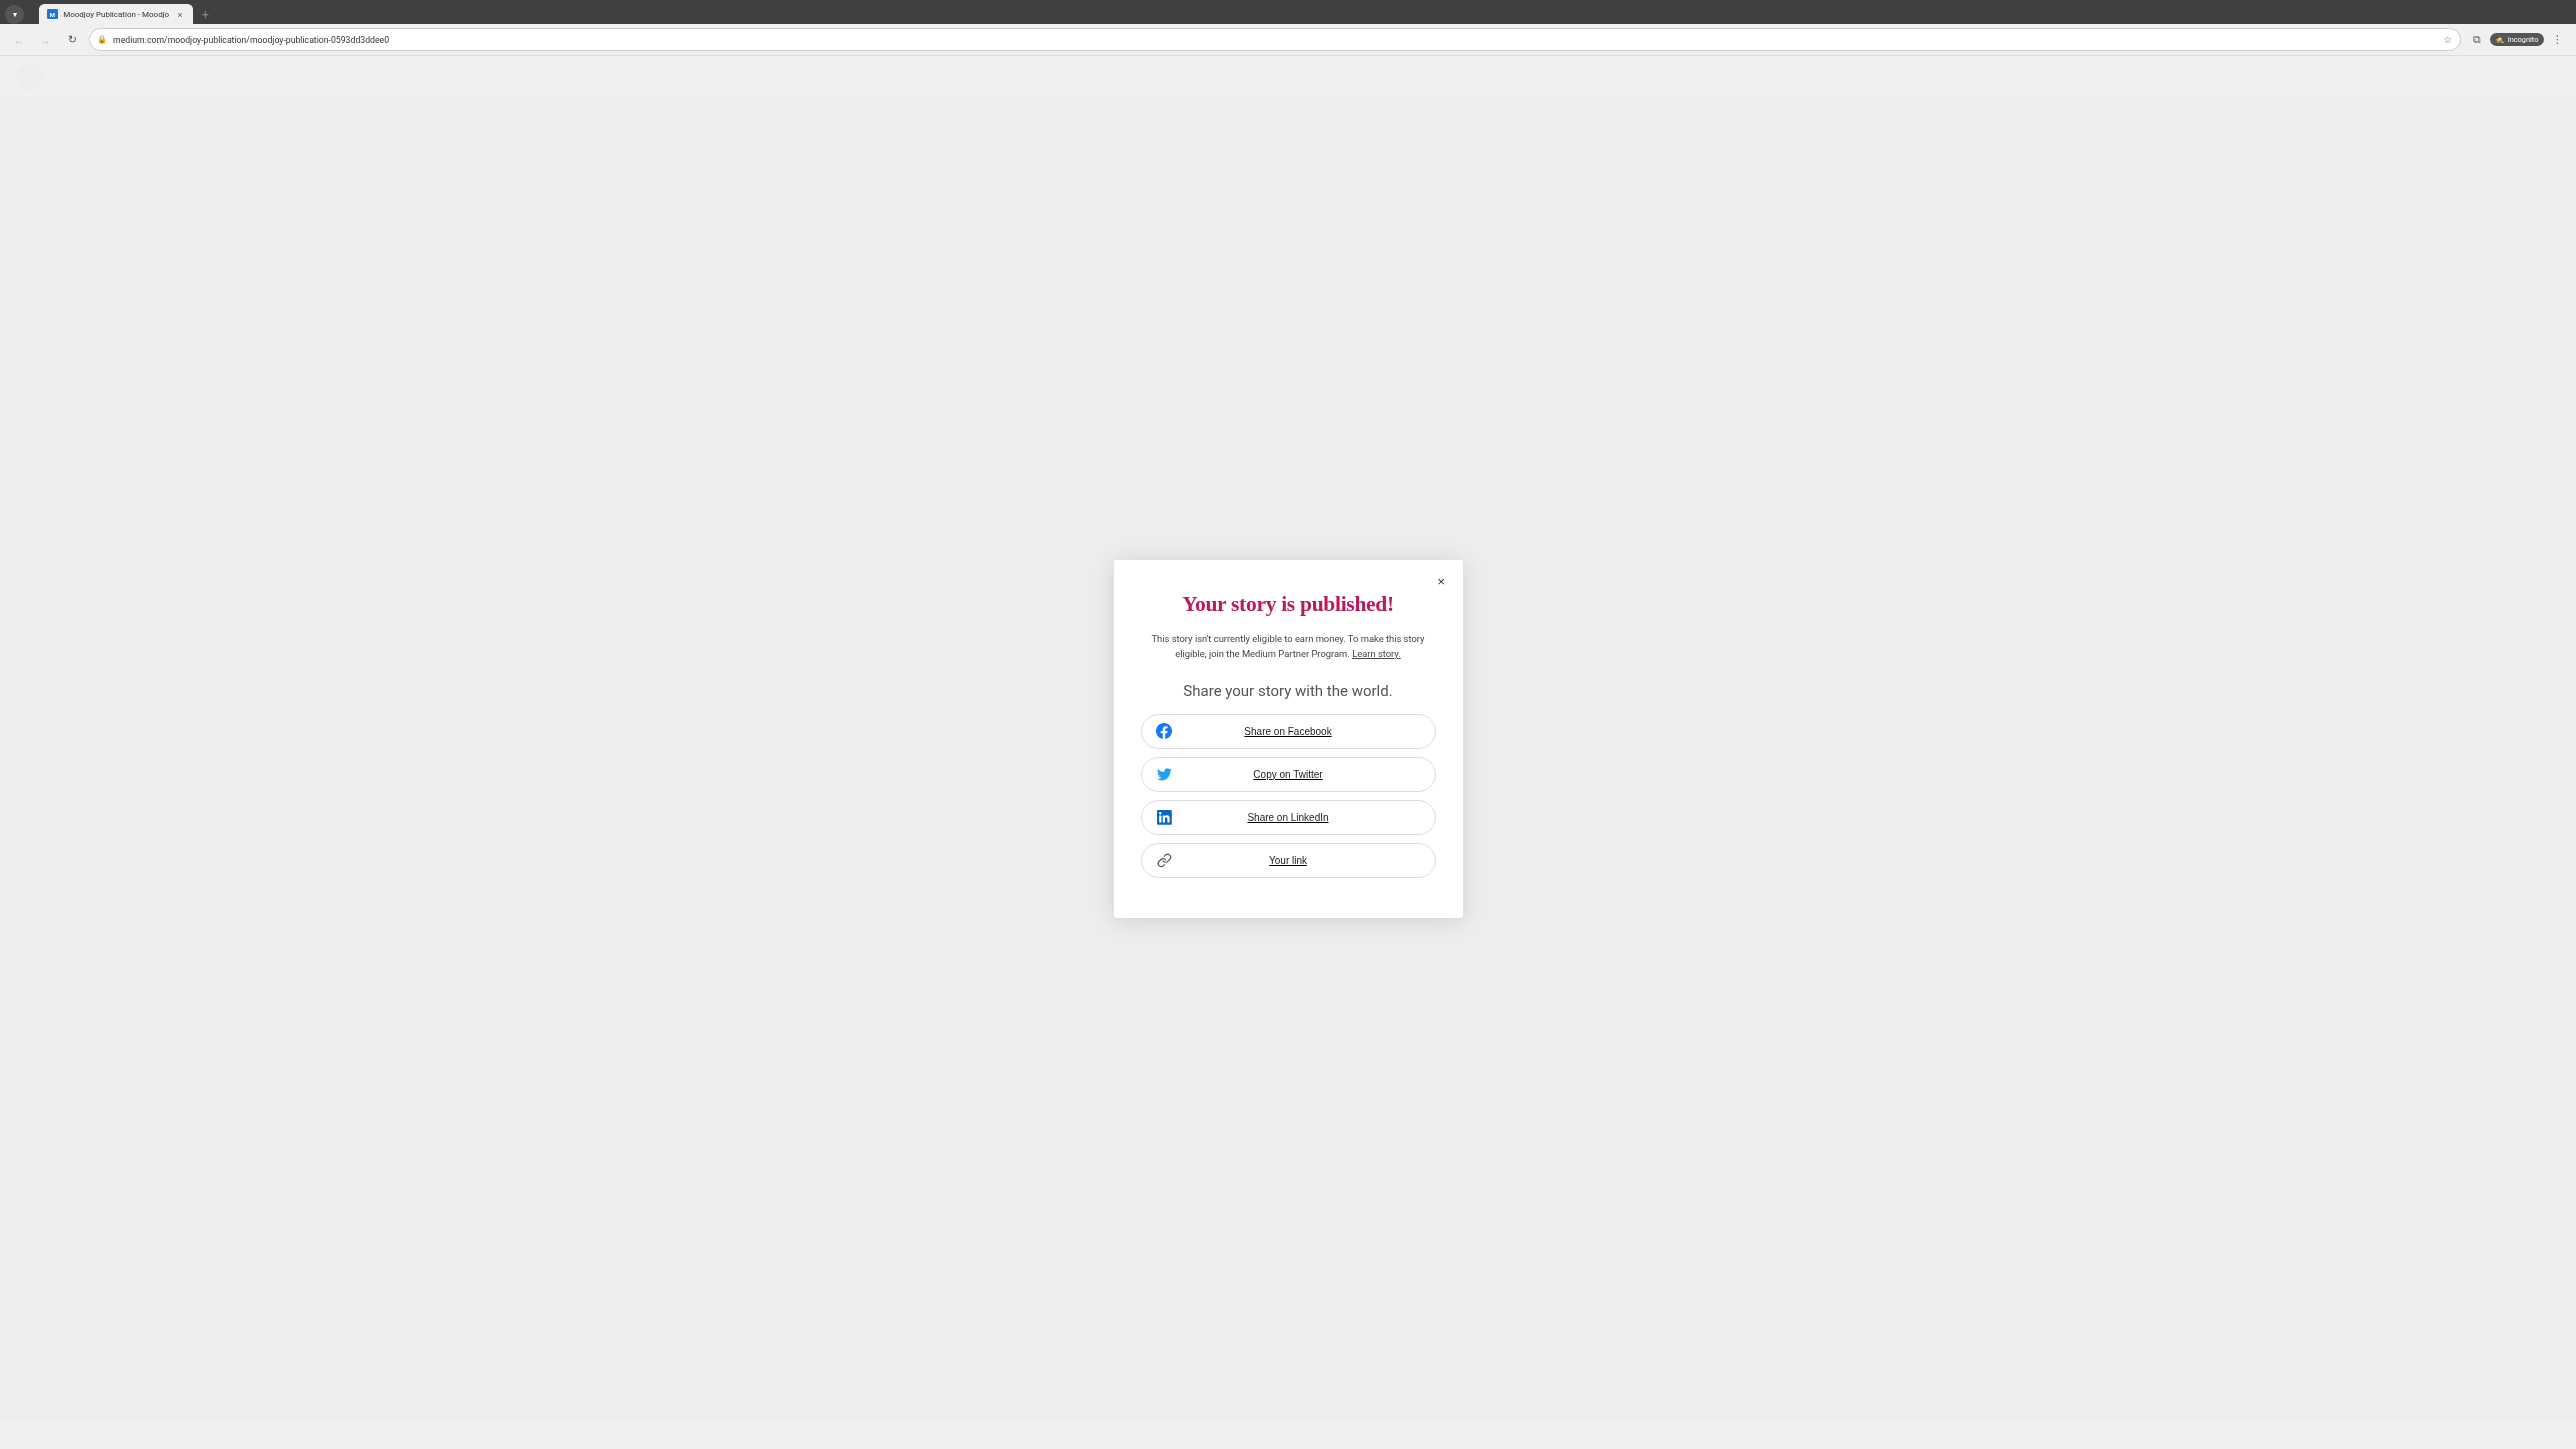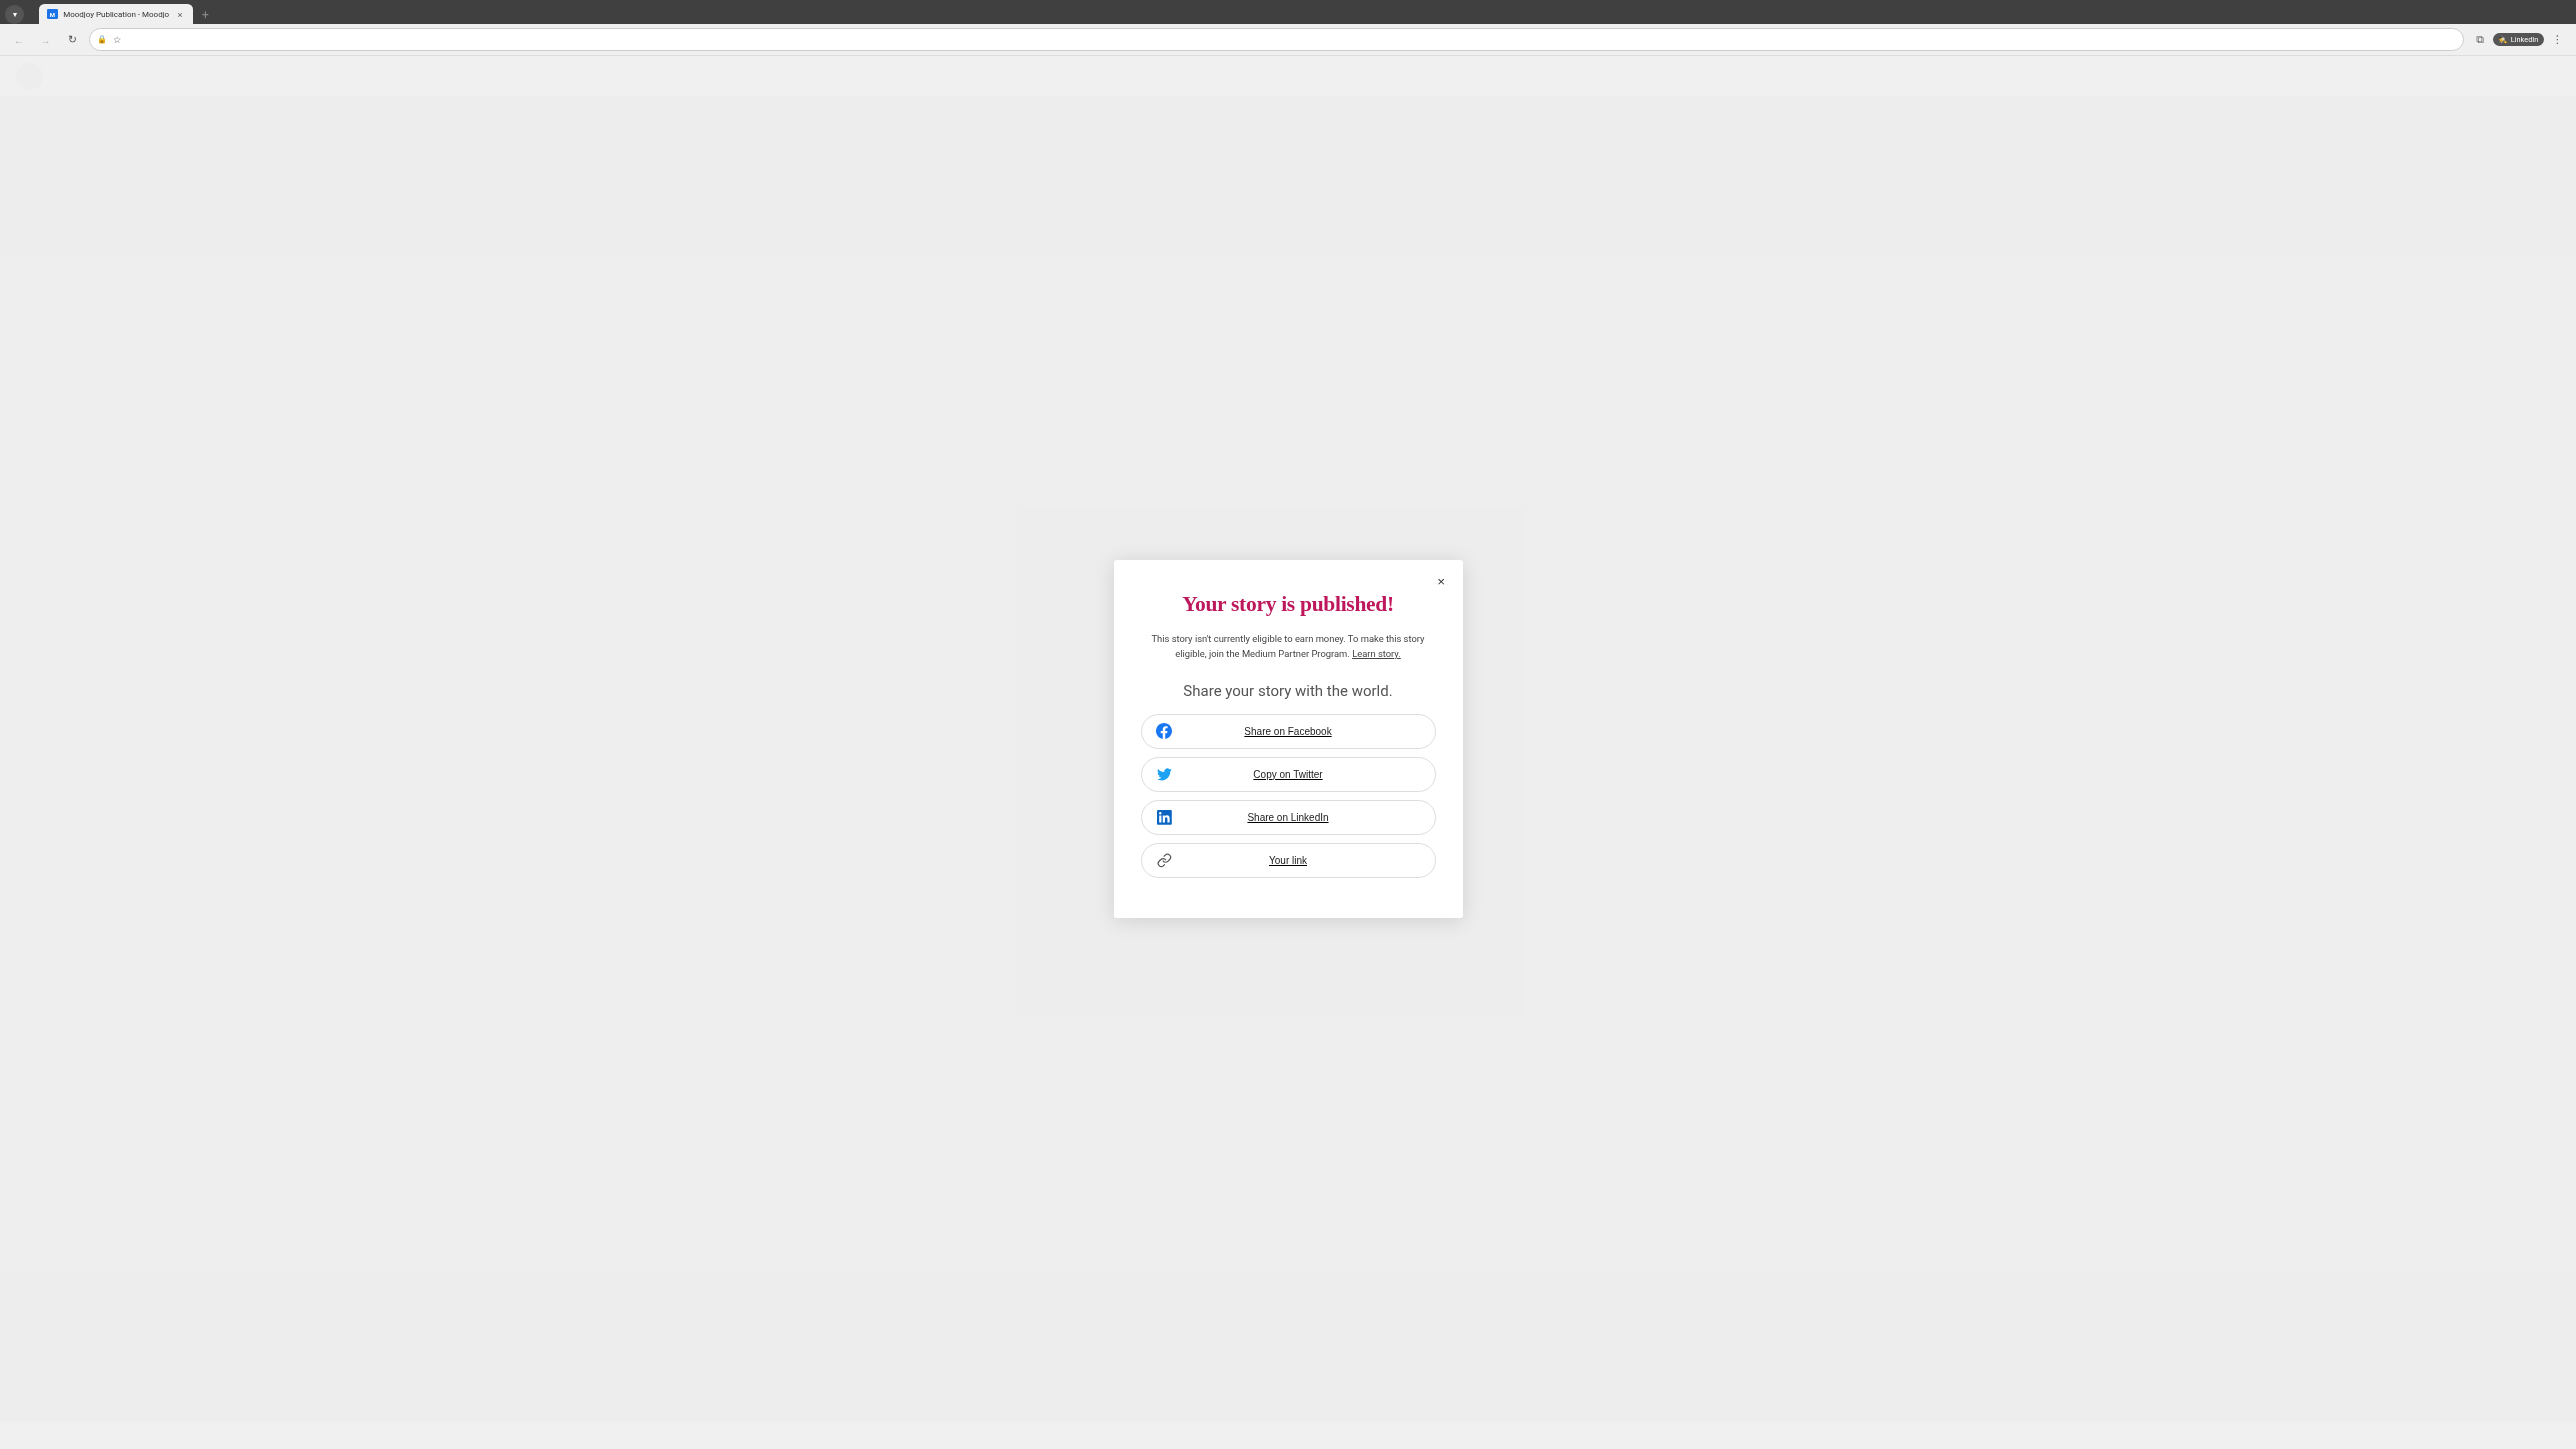--- a/index.html
+++ b/index.html
@@ -359,30 +359,31 @@
     <div class="tab-new">+</div>
   </div>
 
   <div class="browser-toolbar">
     <button class="nav-btn disabled">←</button>
     <button class="nav-btn disabled">→</button>
     <button class="nav-btn">↻</button>
 
     <div class="address-bar">
       <span class="lock-icon">🔒</span>
+      <span class="url-text">medium.com/moodjoy-publication/moodjoy-publication-0593dd3ddee0</span>
       <span class="star-icon">☆</span>
     </div>
 
     <div class="toolbar-actions">
       <button class="toolbar-btn">
         <span>⧉</span>
       </button>
       <div class="incognito-badge">
         <span>🕵</span>
-        <span>LinkedIn</span>
+        <span>Incognito</span>
       </div>
       <button class="toolbar-btn">
         <span>⋮</span>
       </button>
     </div>
   </div>
 </div>
 
 <div class="page-content">
 

